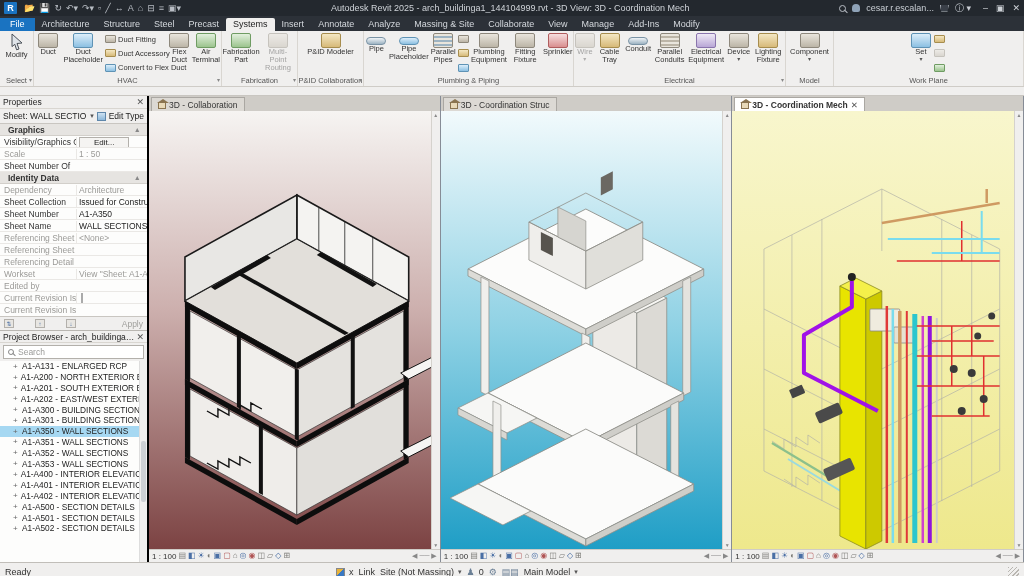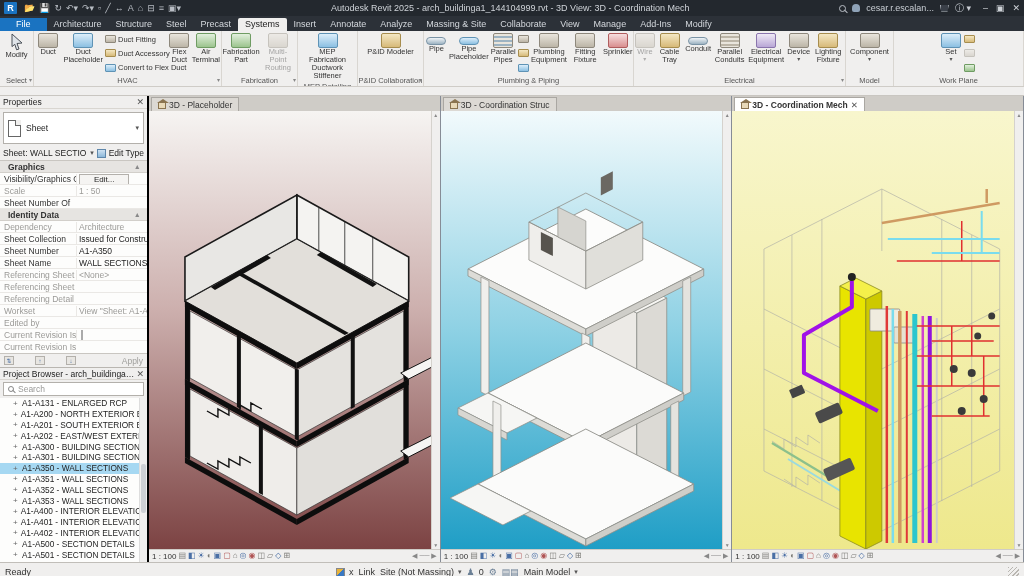--- a/index.html
+++ b/index.html
@@ -19,21 +19,21 @@
   .srch-ico::after { content:""; position:absolute; width:4px; height:1px; background:#b8bdc4;
     right:-3px; bottom:-1px; transform:rotate(45deg); }
   .user-ico { width:8px; height:8px; background:#8fa3b8; border-radius:50% 50% 2px 2px; }
   .cart-ico { width:9px; height:7px; border:1px solid #b8bdc4; border-top:none;
     clip-path:polygon(0 0,100% 0,85% 100%,15% 100%); background:#3a4049; }
   .winbtns { display:flex; gap:8px; margin-left:6px; color:#cfd3d8; font-size:9px; }
 
   
   .tabrow { height:15px; background:#2c3138; display:flex; align-items:flex-end; font-size:9px; }
   .rtab { padding:1px 7px 2px; color:#d4d8dd; white-space:nowrap; }
-  .rtab.file { background:#1a73c1; color:#fff; padding:1px 16px 2px; }
+  .rtab.file { background:#1a73c1; color:#fff; padding:1px 10px 2px; }
   .rtab.active { background:#f0efee; color:#222; border-radius:2px 2px 0 0; }
 
   
   .ribbon { height:56px; background:#f0efee; border-bottom:1px solid #cfccc7; display:flex; }
   .panel { border-right:1px solid #d9d6d1; display:flex; flex-direction:column; min-width:0; }
   .panel-body { flex:1; display:flex; align-items:stretch; padding:1px 1px 0; gap:1px; justify-content:center; }
   .panel-label { height:11px; font-size:7.5px; color:#555; text-align:center; line-height:11px;
     position:relative; white-space:nowrap; overflow:hidden; }
   .panel-label .pl-ar { position:absolute; right:1px; top:0; color:#888; font-size:6px; }
   .bb { display:flex; flex-direction:column; align-items:center; justify-content:flex-start;
@@ -264,31 +264,20 @@
       <div class="bb dis" style="width:36px">
         <span class="ic"></span>
         <span class="bl">Multi-Point Routing</span>
       </div>
     </div>
     <div class="panel-label">
       <span>Fabrication</span> <span class="pl-ar">▾</span>
     </div>
   </div>
 
-  <div class="panel" style="width:60px">
-    <div class="panel-body">
-      <div class="bb" style="width:56px">
-        <span class="ic ic-blue"></span>
-        <span class="bl">MEP Fabrication Ductwork Stiffener</span>
-      </div>
-    </div>
-    <div class="panel-label">
-      <span>MEP Detailing</span>
-    </div>
-  </div>
 
   <div class="panel" style="width:66px">
     <div class="panel-body">
       <div class="bb" style="width:50px">
         <span class="ic ic-gold"></span>
         <span class="bl">P&amp;ID Modeler</span>
       </div>
     </div>
     <div class="panel-label">
       <span>P&amp;ID Collaboration</span> <span class="pl-ar">▾</span>
@@ -419,25 +408,20 @@
 
 <div class="main">
 
   <div class="leftpanel">
 
     <div class="phead">
       <span class="ht">Properties</span>
       <span class="phx">✕</span>
     </div>
 
-    <div class="typesel">
-      <span class="page-ico"></span>
-      <span class="tn">Sheet</span>
-      <span style="color:#555;font-size:7px">▾</span>
-    </div>
 
     <div class="instrow">
       <span class="iname">Sheet: WALL SECTIONS</span>
       <span style="color:#555;font-size:7px">▾</span>
       <span class="et-ico"></span>
       <span>Edit Type</span>
     </div>
 
     <div class="pgrid">
       <div class="sechead">
@@ -596,21 +580,21 @@
       </div>
     </div>
   </div>
 
   <div class="viewports">
 
     <div class="viewport">
       <div class="vtabbar">
         <div class="vtab">
           <span class="home-ico"></span>
-          <span>3D - Placeholder</span>
+          <span>3D - Collaboration</span>
         </div>
       </div>
       <div class="vcanvas">
         <svg viewBox="0 0 291 438" preserveAspectRatio="none">
           <defs>
             <linearGradient id="g1" x1="0" y1="0" x2="0" y2="1">
               <stop offset="0" stop-color="#f6f4f2"></stop>
                 <stop offset="0.45" stop-color="#cdb0ae"></stop>
               <stop offset="1" stop-color="#7c4343"></stop>
             </linearGradient>

